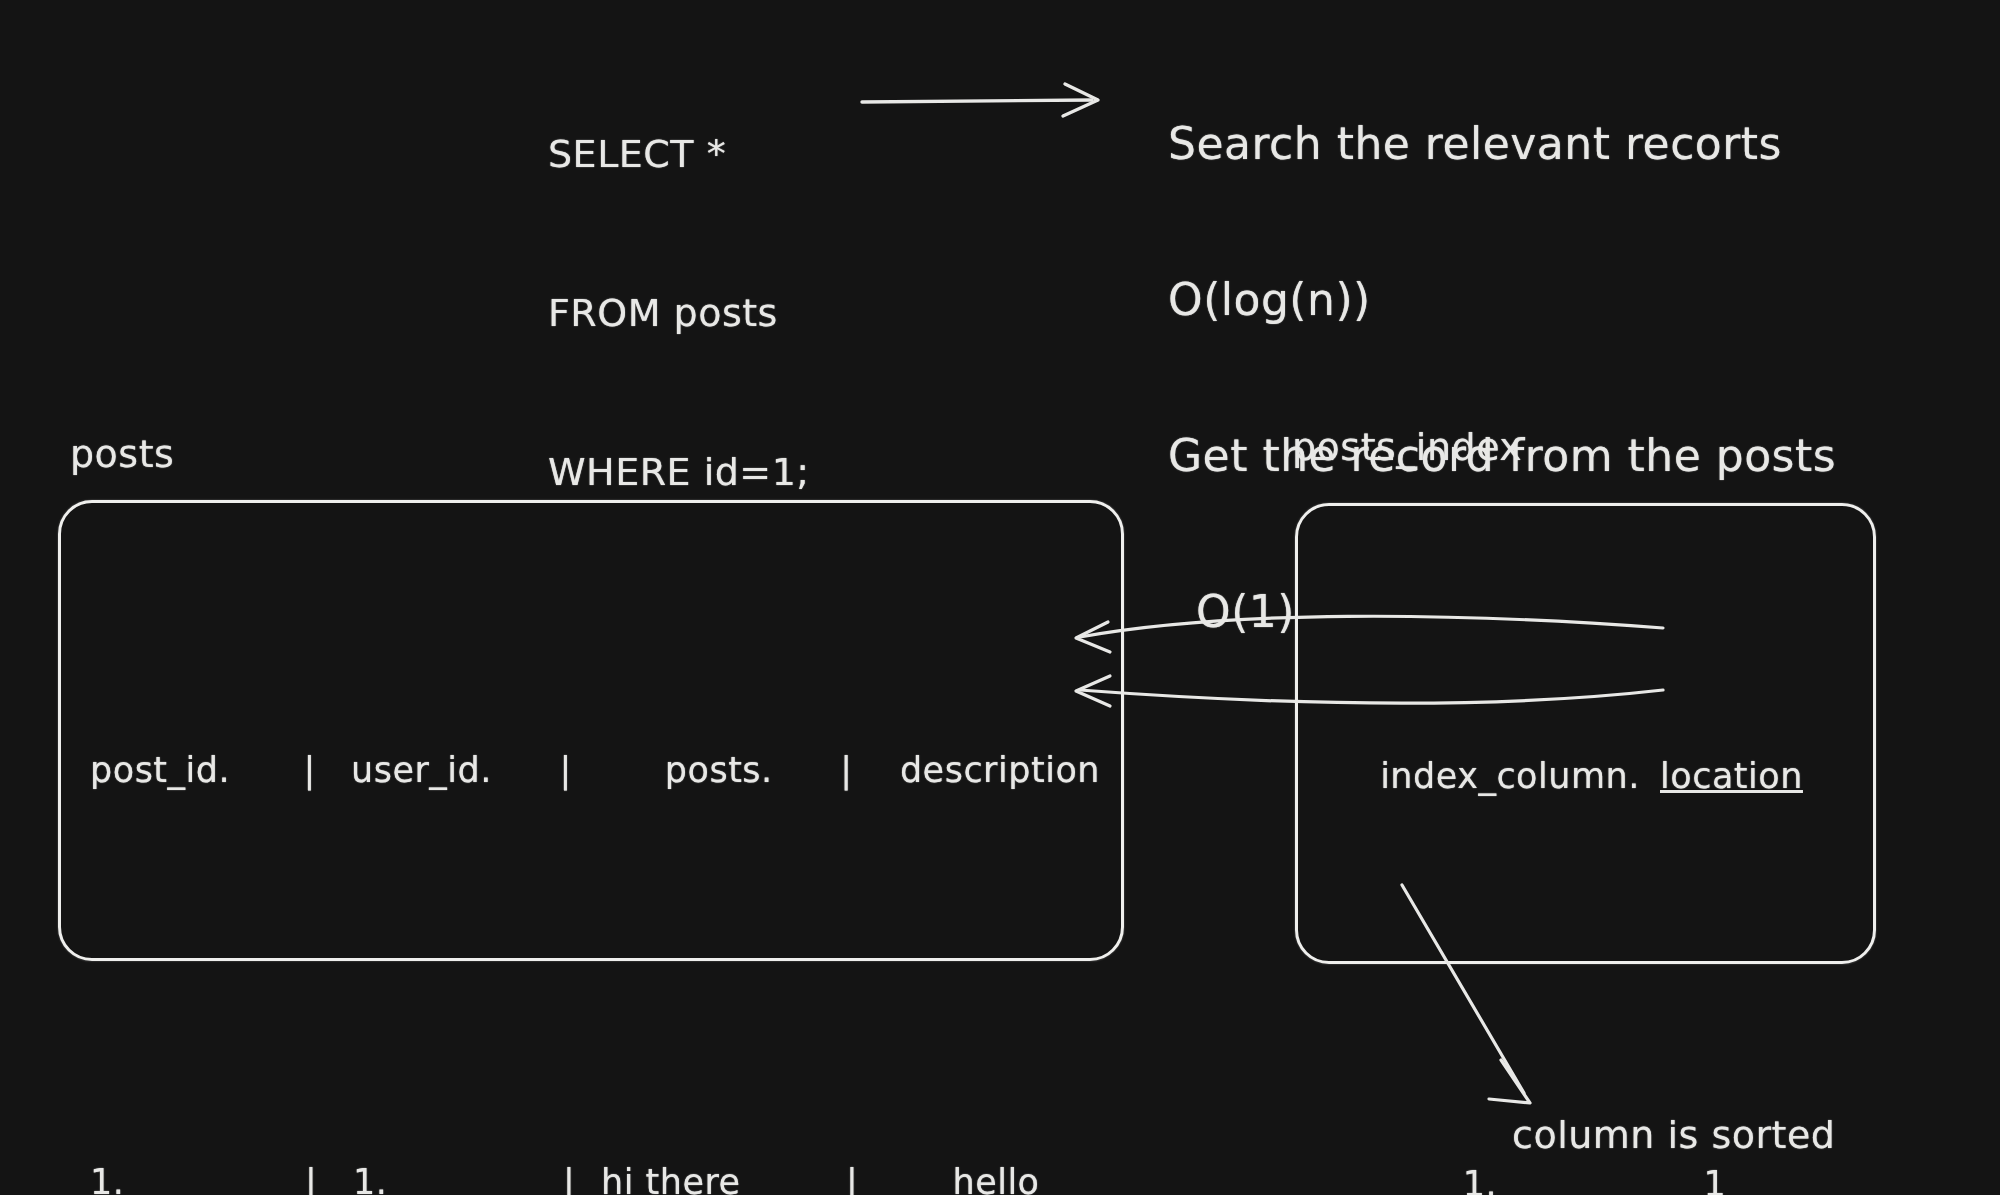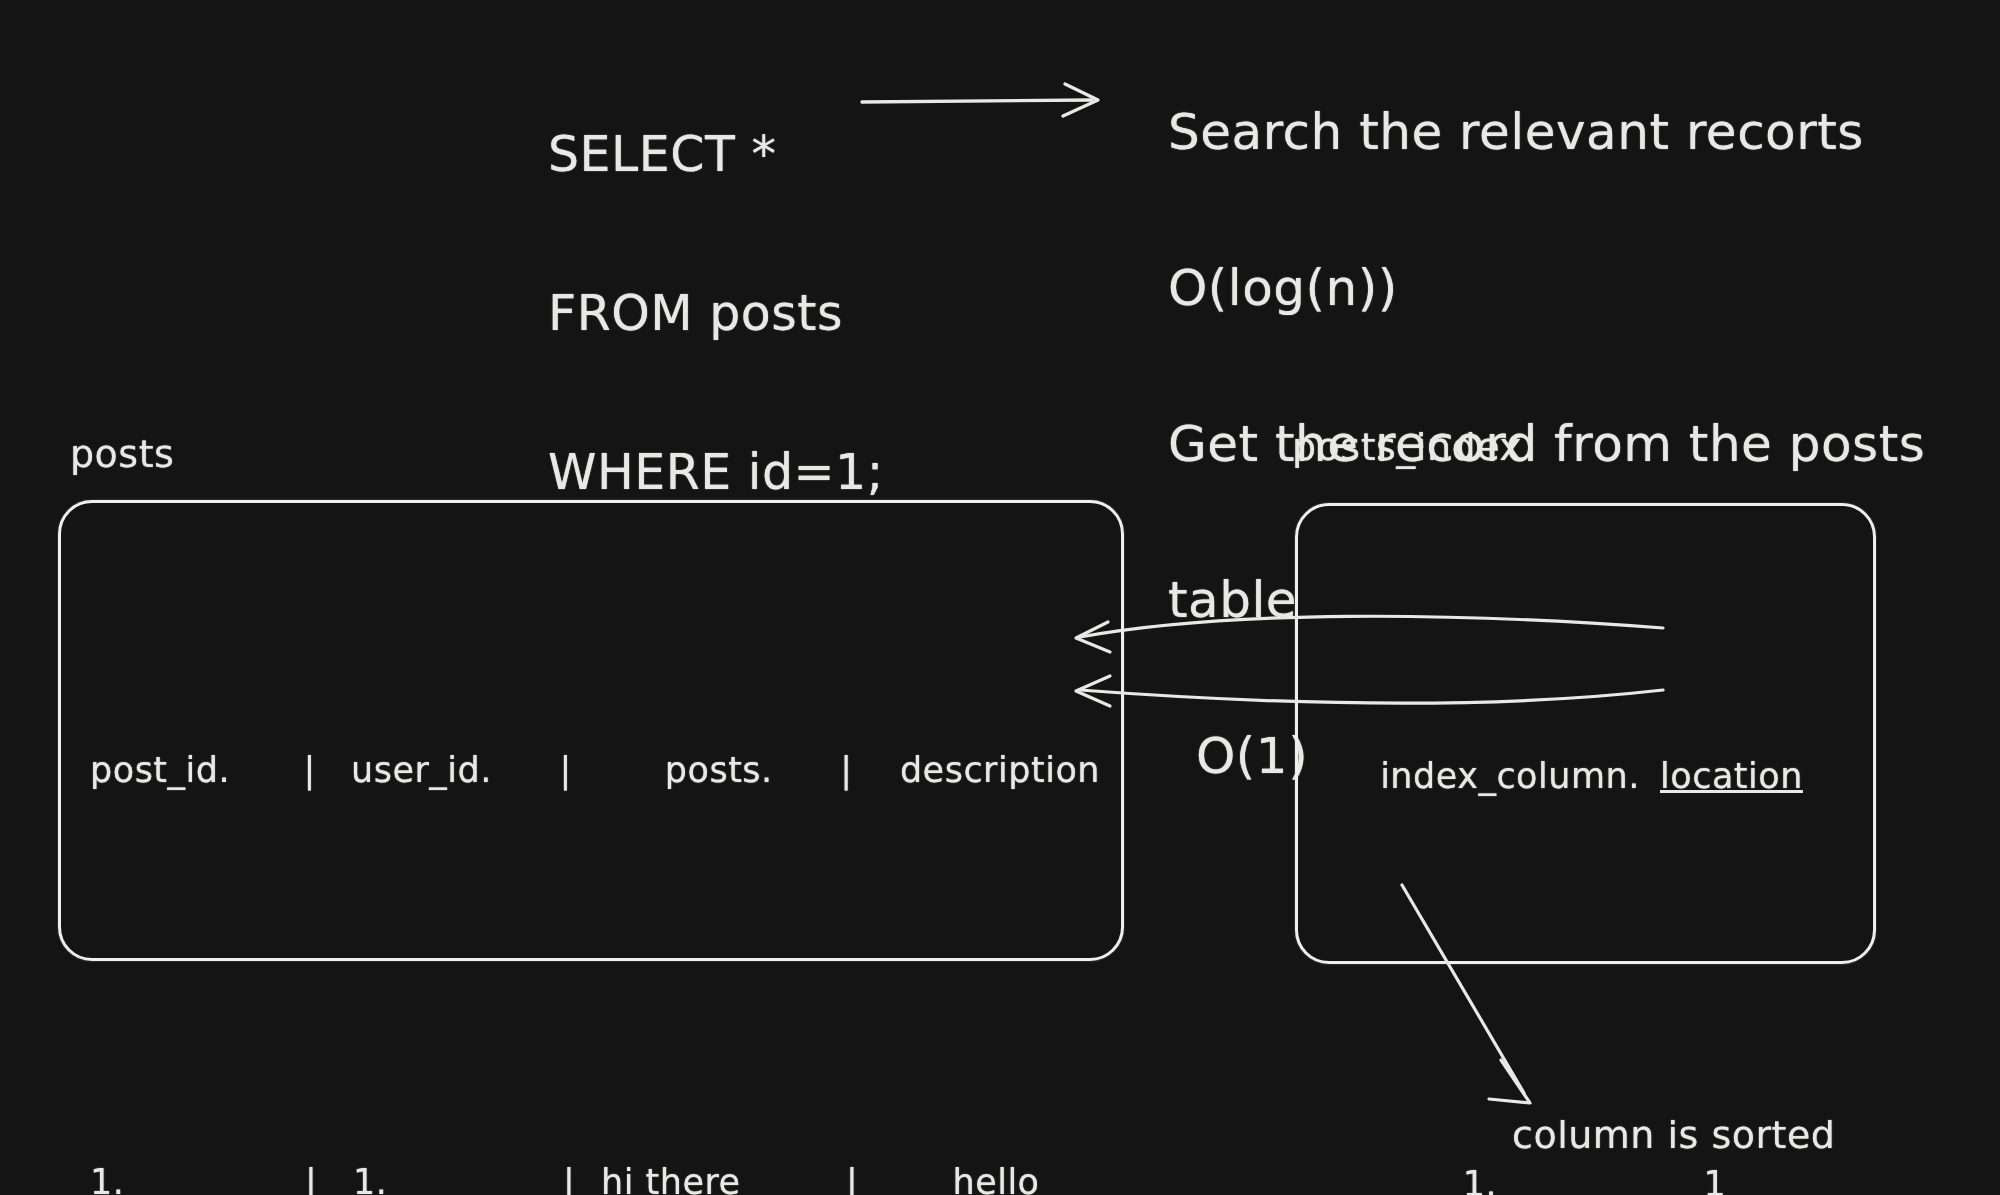--- a/index.html
+++ b/index.html
@@ -5,25 +5,25 @@
   html,body{margin:0;padding:0;background:#000;}
   body{width:2000px;height:1195px;overflow:hidden;
        font-family:"DejaVu Sans", sans-serif;}
   #board{position:relative;width:2000px;height:1195px;background:#141414;overflow:hidden;}
 
   .hand{ font-family:"DejaVu Sans", sans-serif;
          color:#e8e8e6; white-space:pre; letter-spacing:.5px;
          text-shadow:0 0 1.2px rgba(232,232,230,.85);}
 
   
-  #sql{position:absolute;left:548px;top:22px;font-size:49px;line-height:53px;}
+  #sql{position:absolute;left:548px;top:22px;font-size:38px;line-height:53px;}
   #sql .ln{display:block;}
 
   
-  #ann{position:absolute;left:1168px;top:2px;font-size:50px;line-height:52px;max-width:720px;}
+  #ann{position:absolute;left:1168px;top:14px;font-size:44px;line-height:52px;max-width:720px;}
   #ann .ln{display:block;}
   #ann .ind{padding-left:28px;}
 
   
   #mainarrow{position:absolute;left:860px;top:70px;}
 
   
   .tcap{position:absolute;font-size:38px;}
   #cap-posts{left:70px;top:432px;}
   #cap-index{left:1292px;top:425px;}
@@ -82,21 +82,20 @@
 
   <svg id="mainarrow" width="260" height="60" viewBox="0 0 260 60">
     <path d="M2 32 L232 30" stroke="#e8e8e6" stroke-width="3.4" fill="none" stroke-linecap="round"></path>
     <path d="M205 14 L238 30 L203 46" stroke="#e8e8e6" stroke-width="3.4" fill="none" stroke-linecap="round" stroke-linejoin="round"></path>
   </svg>
 
   <div id="ann" class="hand">
     <span class="ln">Search the relevant recorts</span>
     <span class="ln">O(log(n))</span>
     <span class="ln">Get the record from the posts</span>
-    <span class="ln">table</span>
     <span class="ln ind">O(1)</span>
   </div>
 
   <div class="tcap hand" id="cap-posts">posts</div>
   <div class="tbox" id="box-posts"></div>
 
   <div id="posts-grid" class="hand">
     <div class="hdr">
       <div class="prow">
         <span class="c c-pid">post_id.</span>

